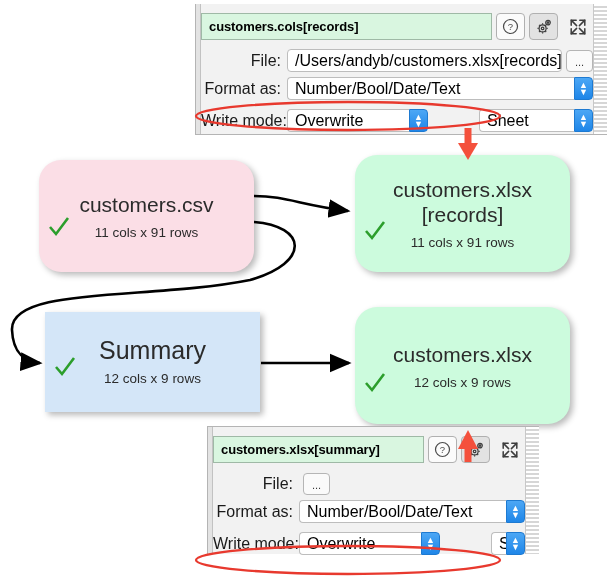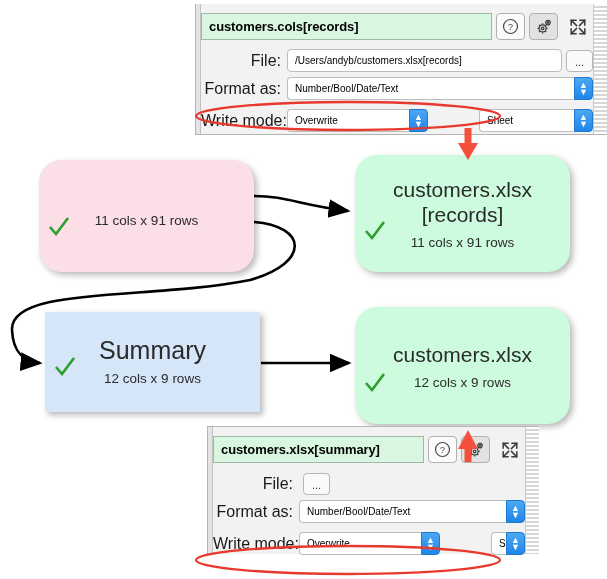--- a/index.html
+++ b/index.html
@@ -43,21 +43,21 @@
   
   .row{position:absolute;left:0;right:0;height:25px;display:flex;align-items:center;}
   .row .lbl{
     font-size:16px;color:#1a1a1a;text-align:right;
     width:86px;flex:0 0 86px;padding-right:6px;box-sizing:border-box;
     white-space:nowrap;
   }
   .field{
     height:23px;background:#ffffff;border:1px solid #bdbdbd;border-radius:4px;
     box-sizing:border-box;display:flex;align-items:center;padding-left:7px;
-    font-size:10px;color:#000;white-space:nowrap;overflow:hidden;
+    font-size:16px;color:#000;white-space:nowrap;overflow:hidden;
   }
   .dots-btn{
     width:27px;height:22px;margin-left:4px;flex:0 0 27px;
     border:1px solid #b5b5b5;border-radius:4px;background:#fafafa;
     display:flex;align-items:flex-end;justify-content:center;
     font-size:11px;color:#3a3a3a;line-height:11px;padding-bottom:3px;box-sizing:border-box;
   }
   
   .combo{display:flex;align-items:center;}
   .combo .field{border-top-right-radius:0;border-bottom-right-radius:0;border-right:0;}
@@ -127,20 +127,21 @@
   </defs>
 
   <path d="M254,196 C286,196 300,205 348,211" fill="none" stroke="#000" stroke-width="2.6" marker-end="url(#ah)"></path>
 
   <path d="M254,222 C306,226 312,262 250,280 C150,300 10,286 12,330 C13,354 26,362 40,363" fill="none" stroke="#000" stroke-width="2.6" marker-end="url(#ah)"></path>
 
   <path d="M261,363 L349,363" fill="none" stroke="#000" stroke-width="2.6" marker-end="url(#ah)"></path>
 </svg>
 
 <div class="node n-csv">
+  <div class="ttl">customers.csv</div>
   <div class="sub">11 cols x 91 rows</div>
   <svg class="check" viewBox="0 0 22 22">
     <path d="M2,11 L8,18 L20,2" fill="none" stroke="#2c9e2c" stroke-width="2.6"></path>
   </svg>
 </div>
 
 <div class="node n-rec">
   <div class="ttl">customers.xlsx</div>
   <div class="ttl">[records]</div>
   <div class="sub">11 cols x 91 rows</div>

